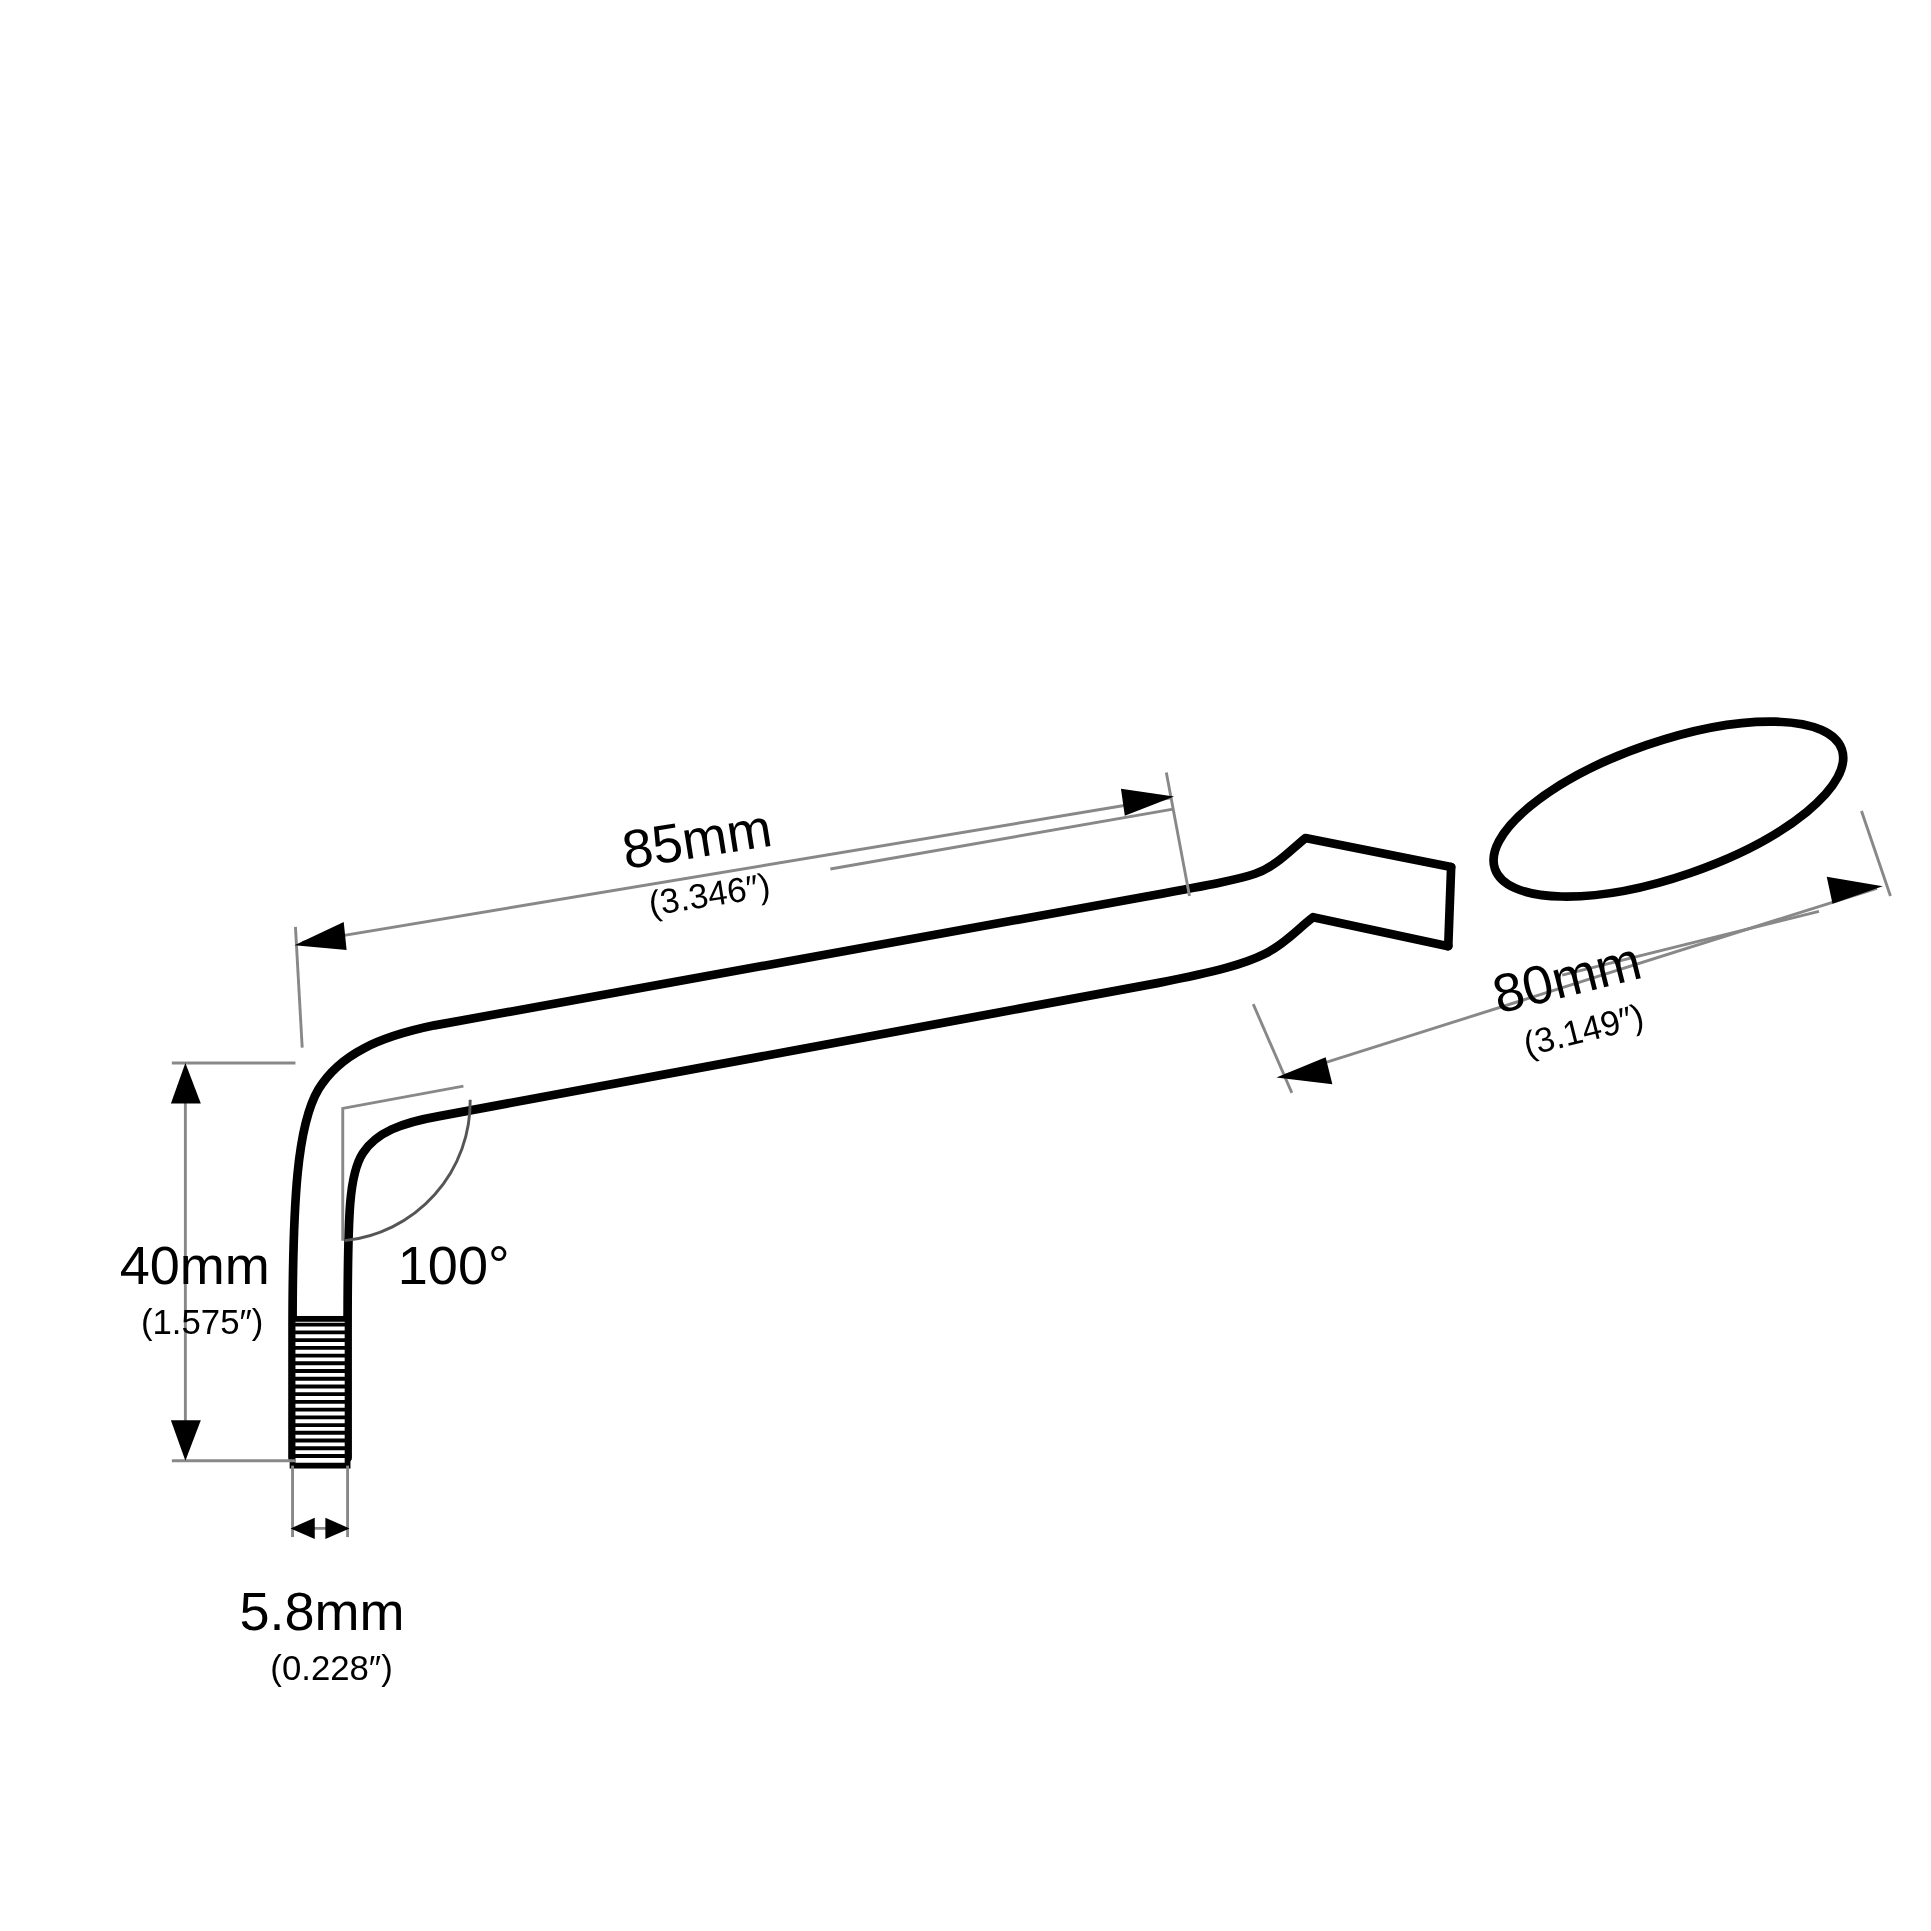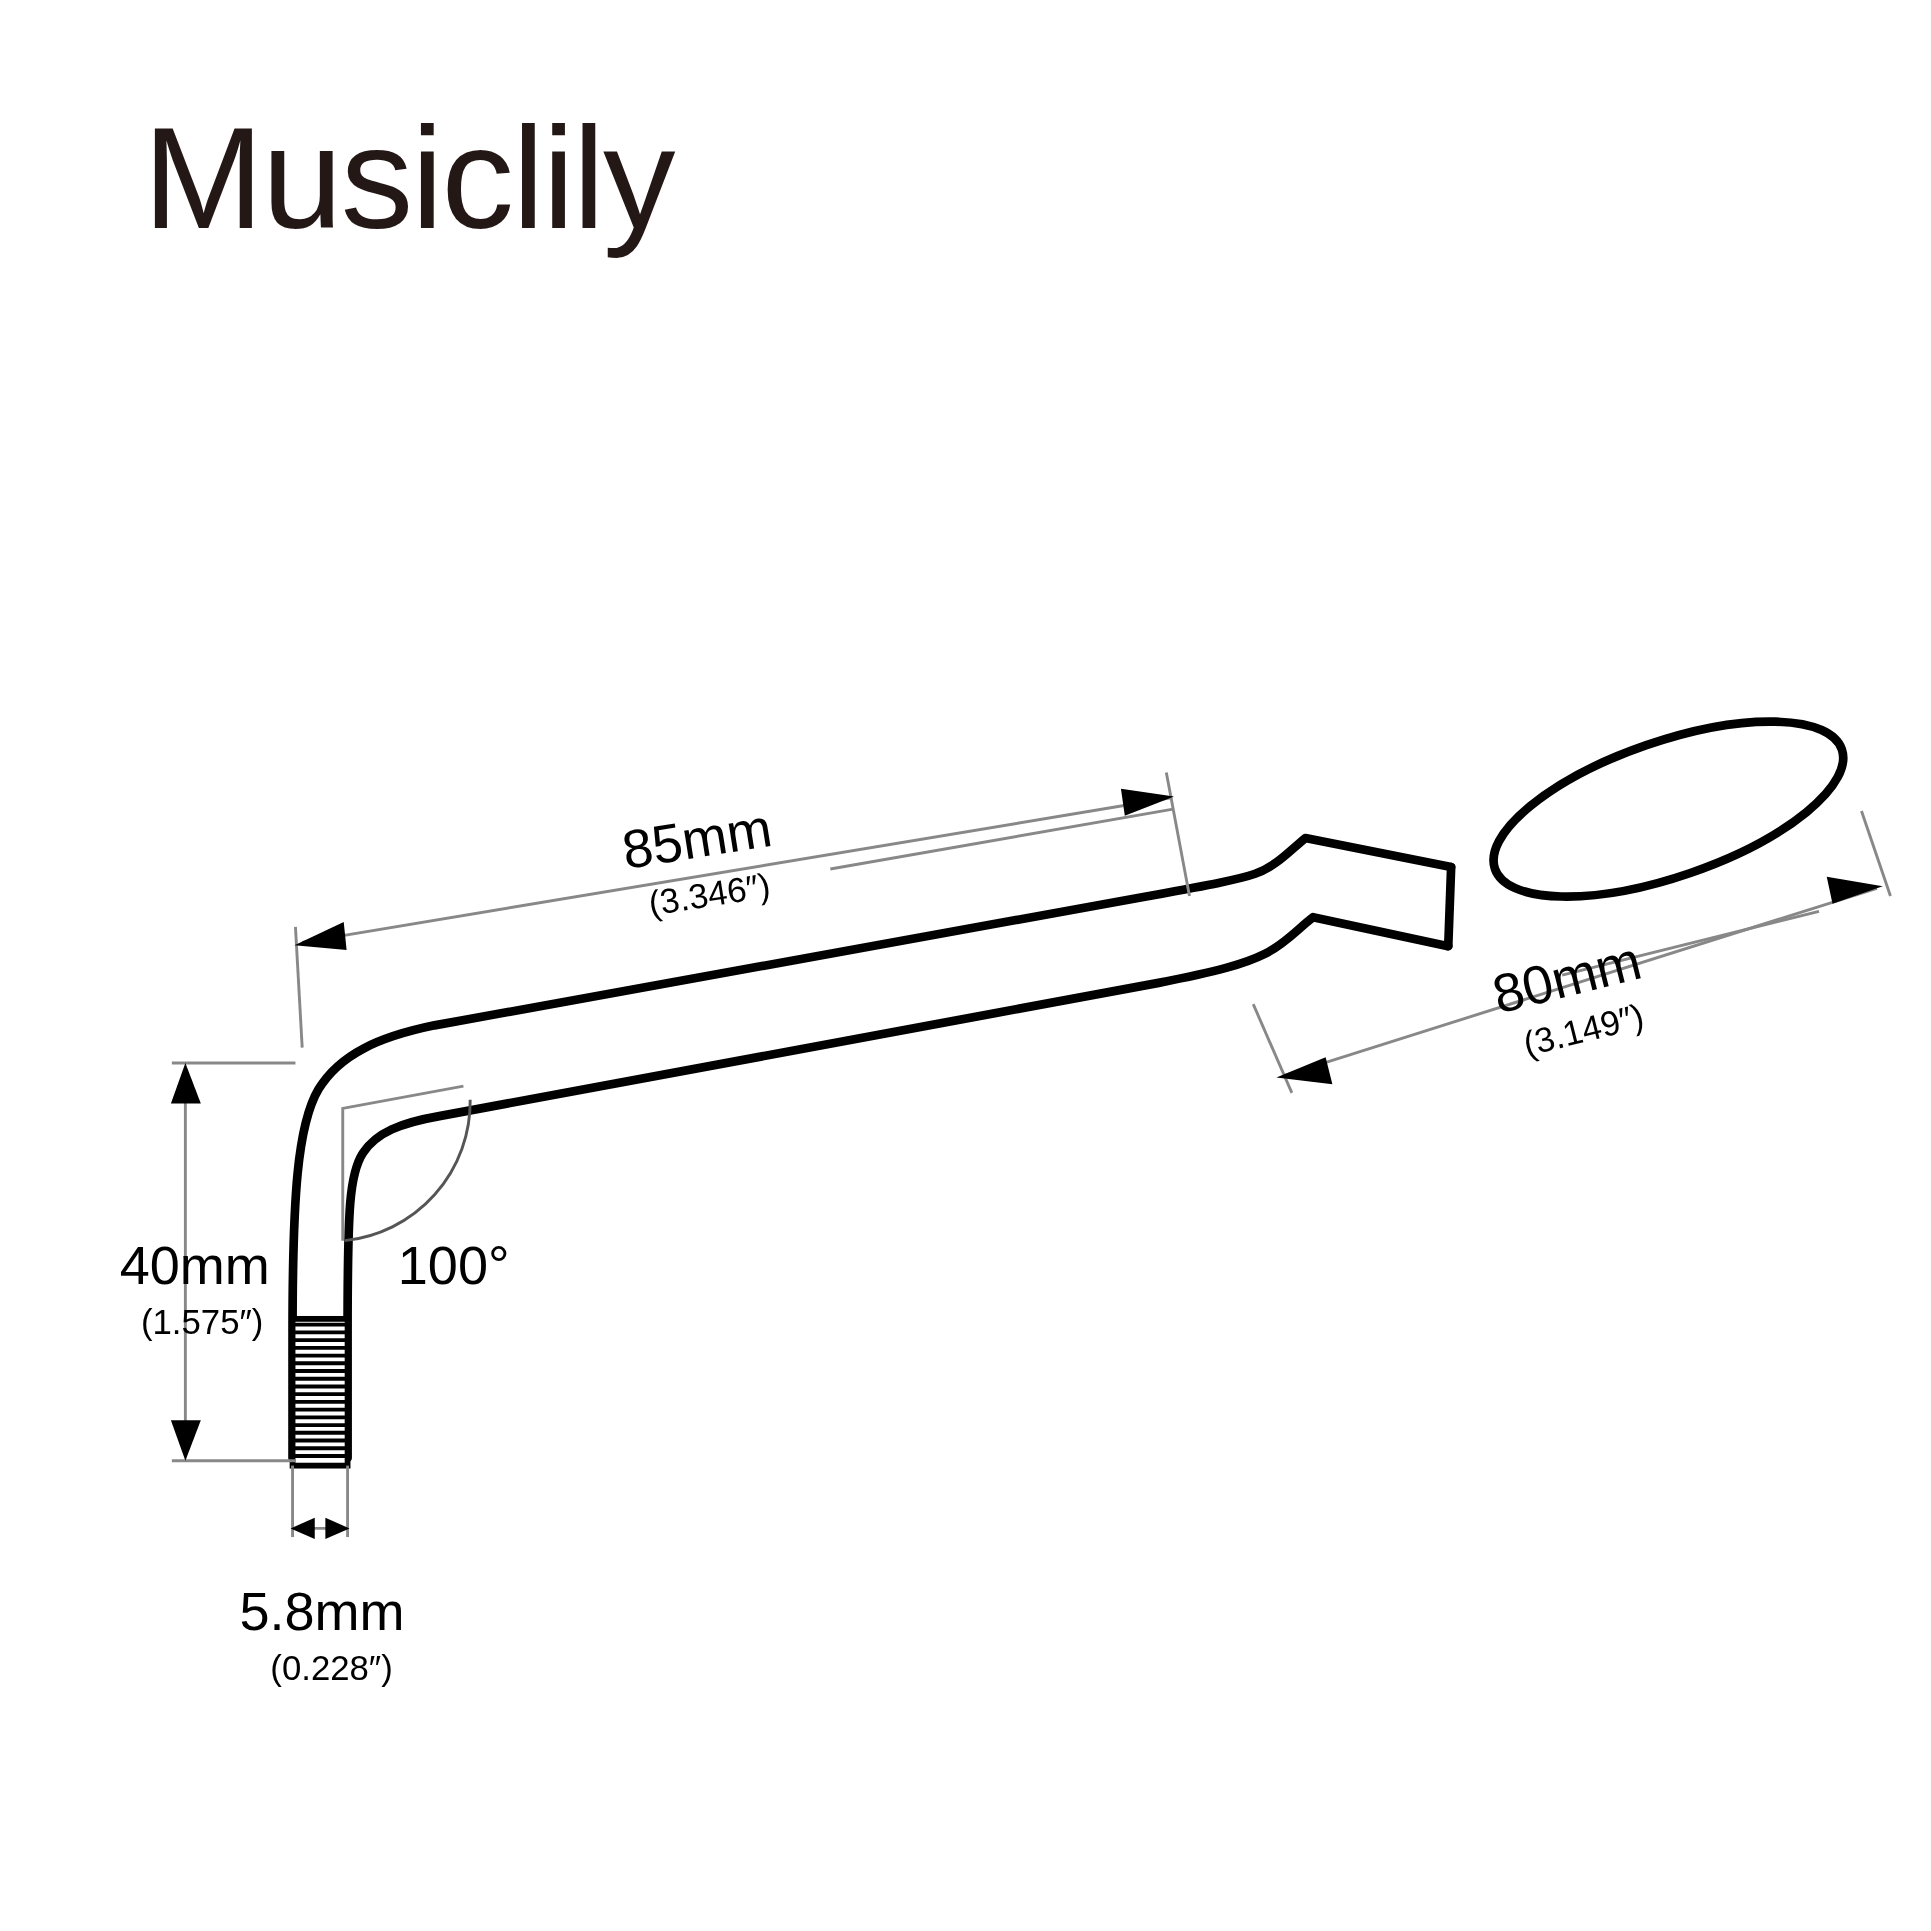--- a/index.html
+++ b/index.html
@@ -52,21 +52,20 @@
     font-family: "Liberation Sans", sans-serif;
     font-size: 56px;
     fill: #000000;
   }
 </style>
 </head>
 <body>
 
 <div id="page">
 
-  <div id="brand-logo">Musiclily</div>
 
   <svg id="drawing" viewBox="0 0 2000 2000" xmlns="http://www.w3.org/2000/svg">
 
     <g fill="none" stroke="#000000" stroke-width="9" stroke-linecap="round" stroke-linejoin="round">
 
       <path d="M 303 1510
                L 303 1380
                C 303 1240 308 1165 330 1128
                C 352 1092 392 1074 450 1062
                L 1190 928

